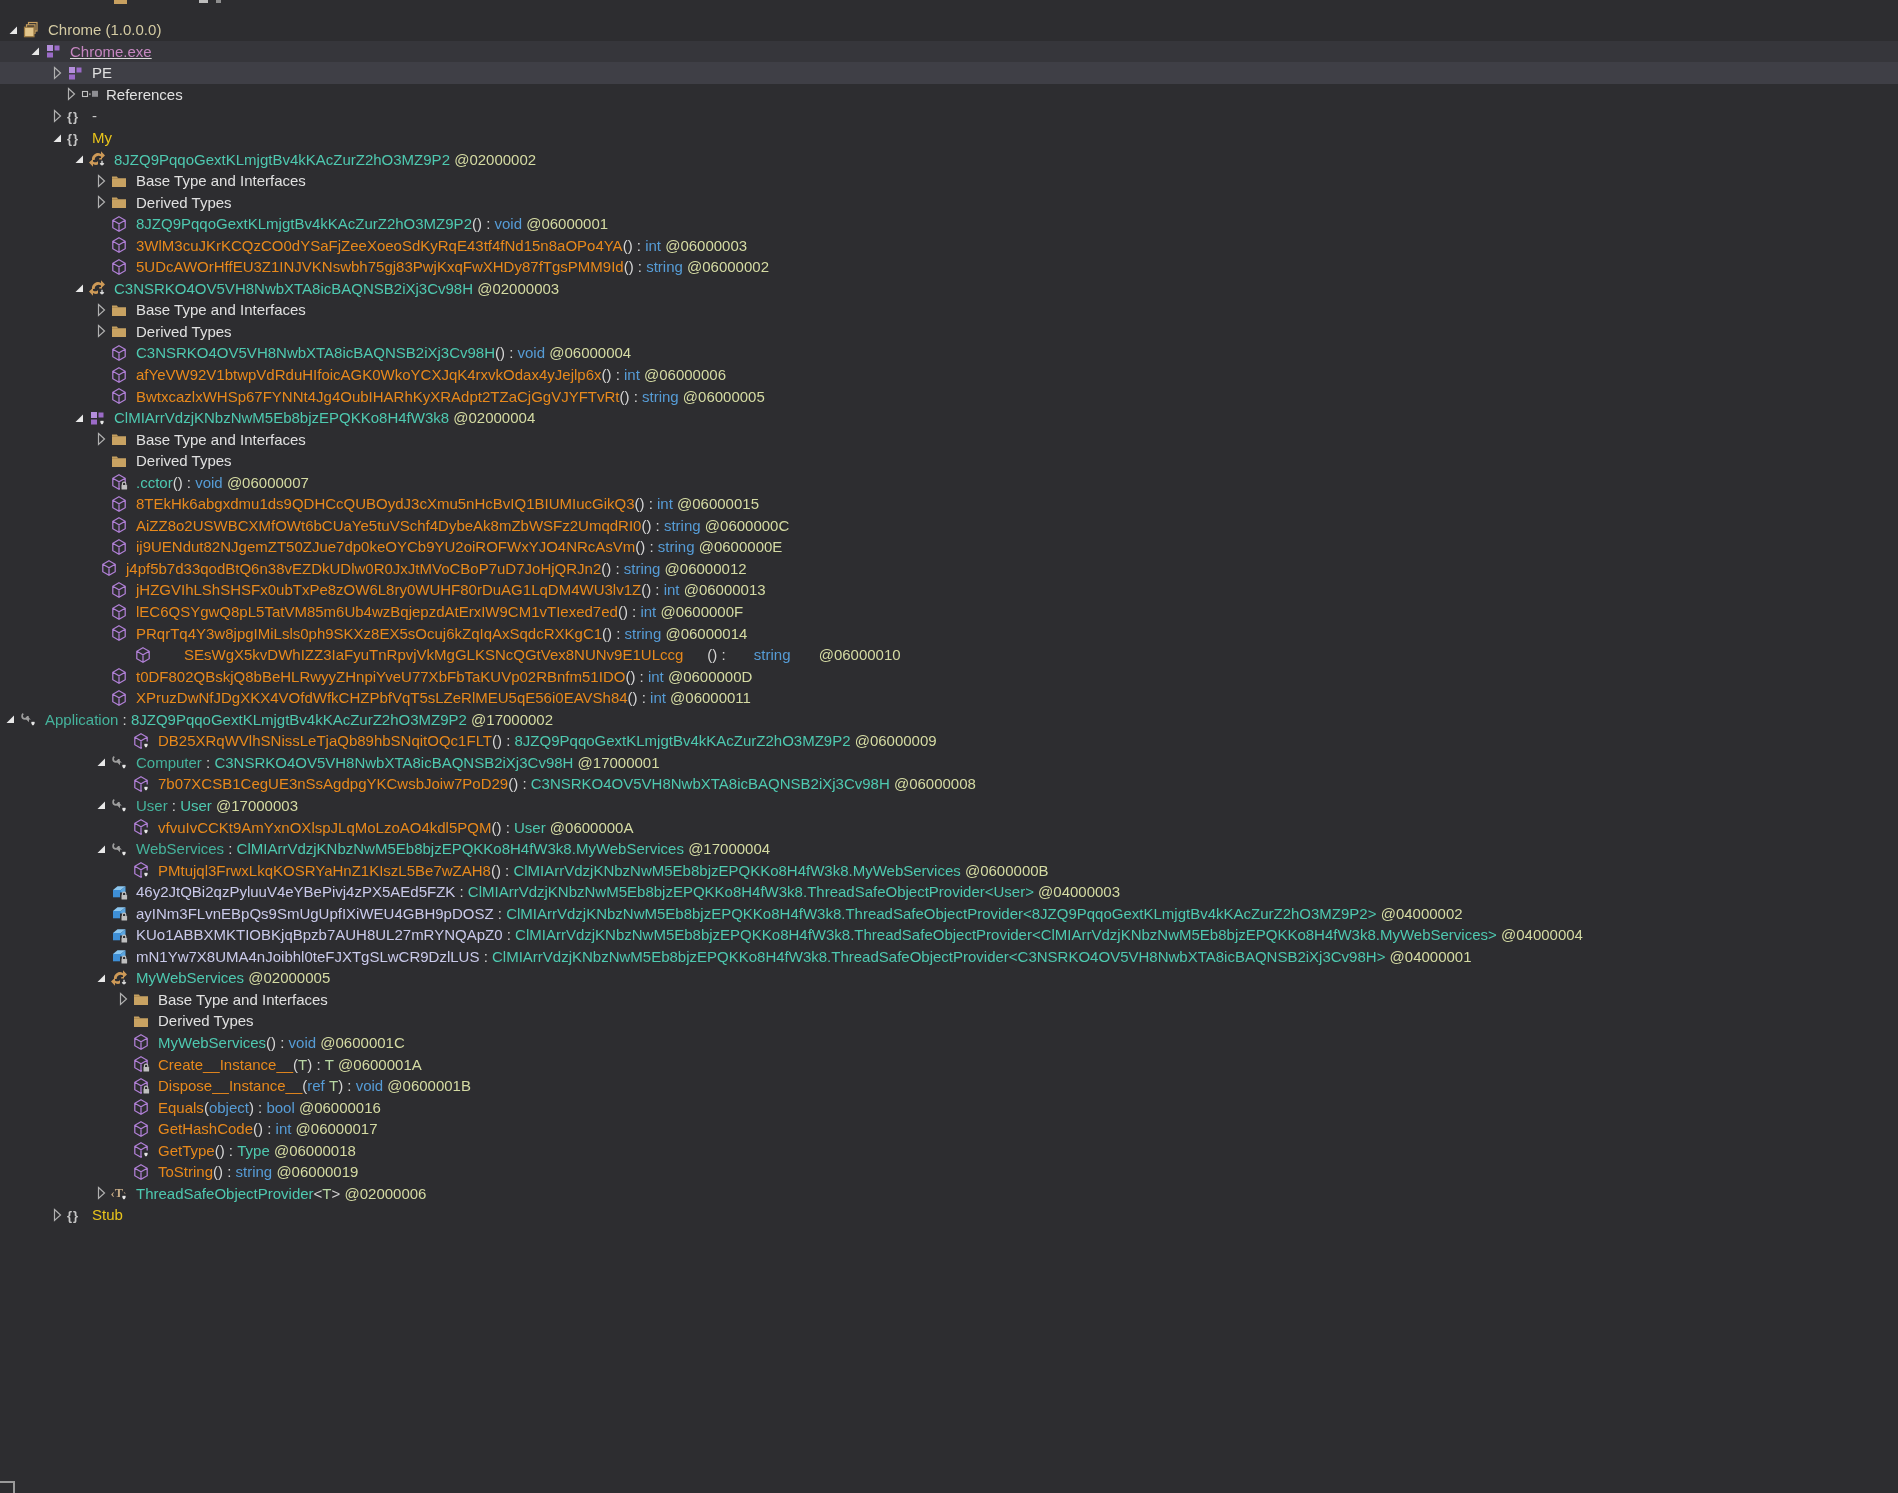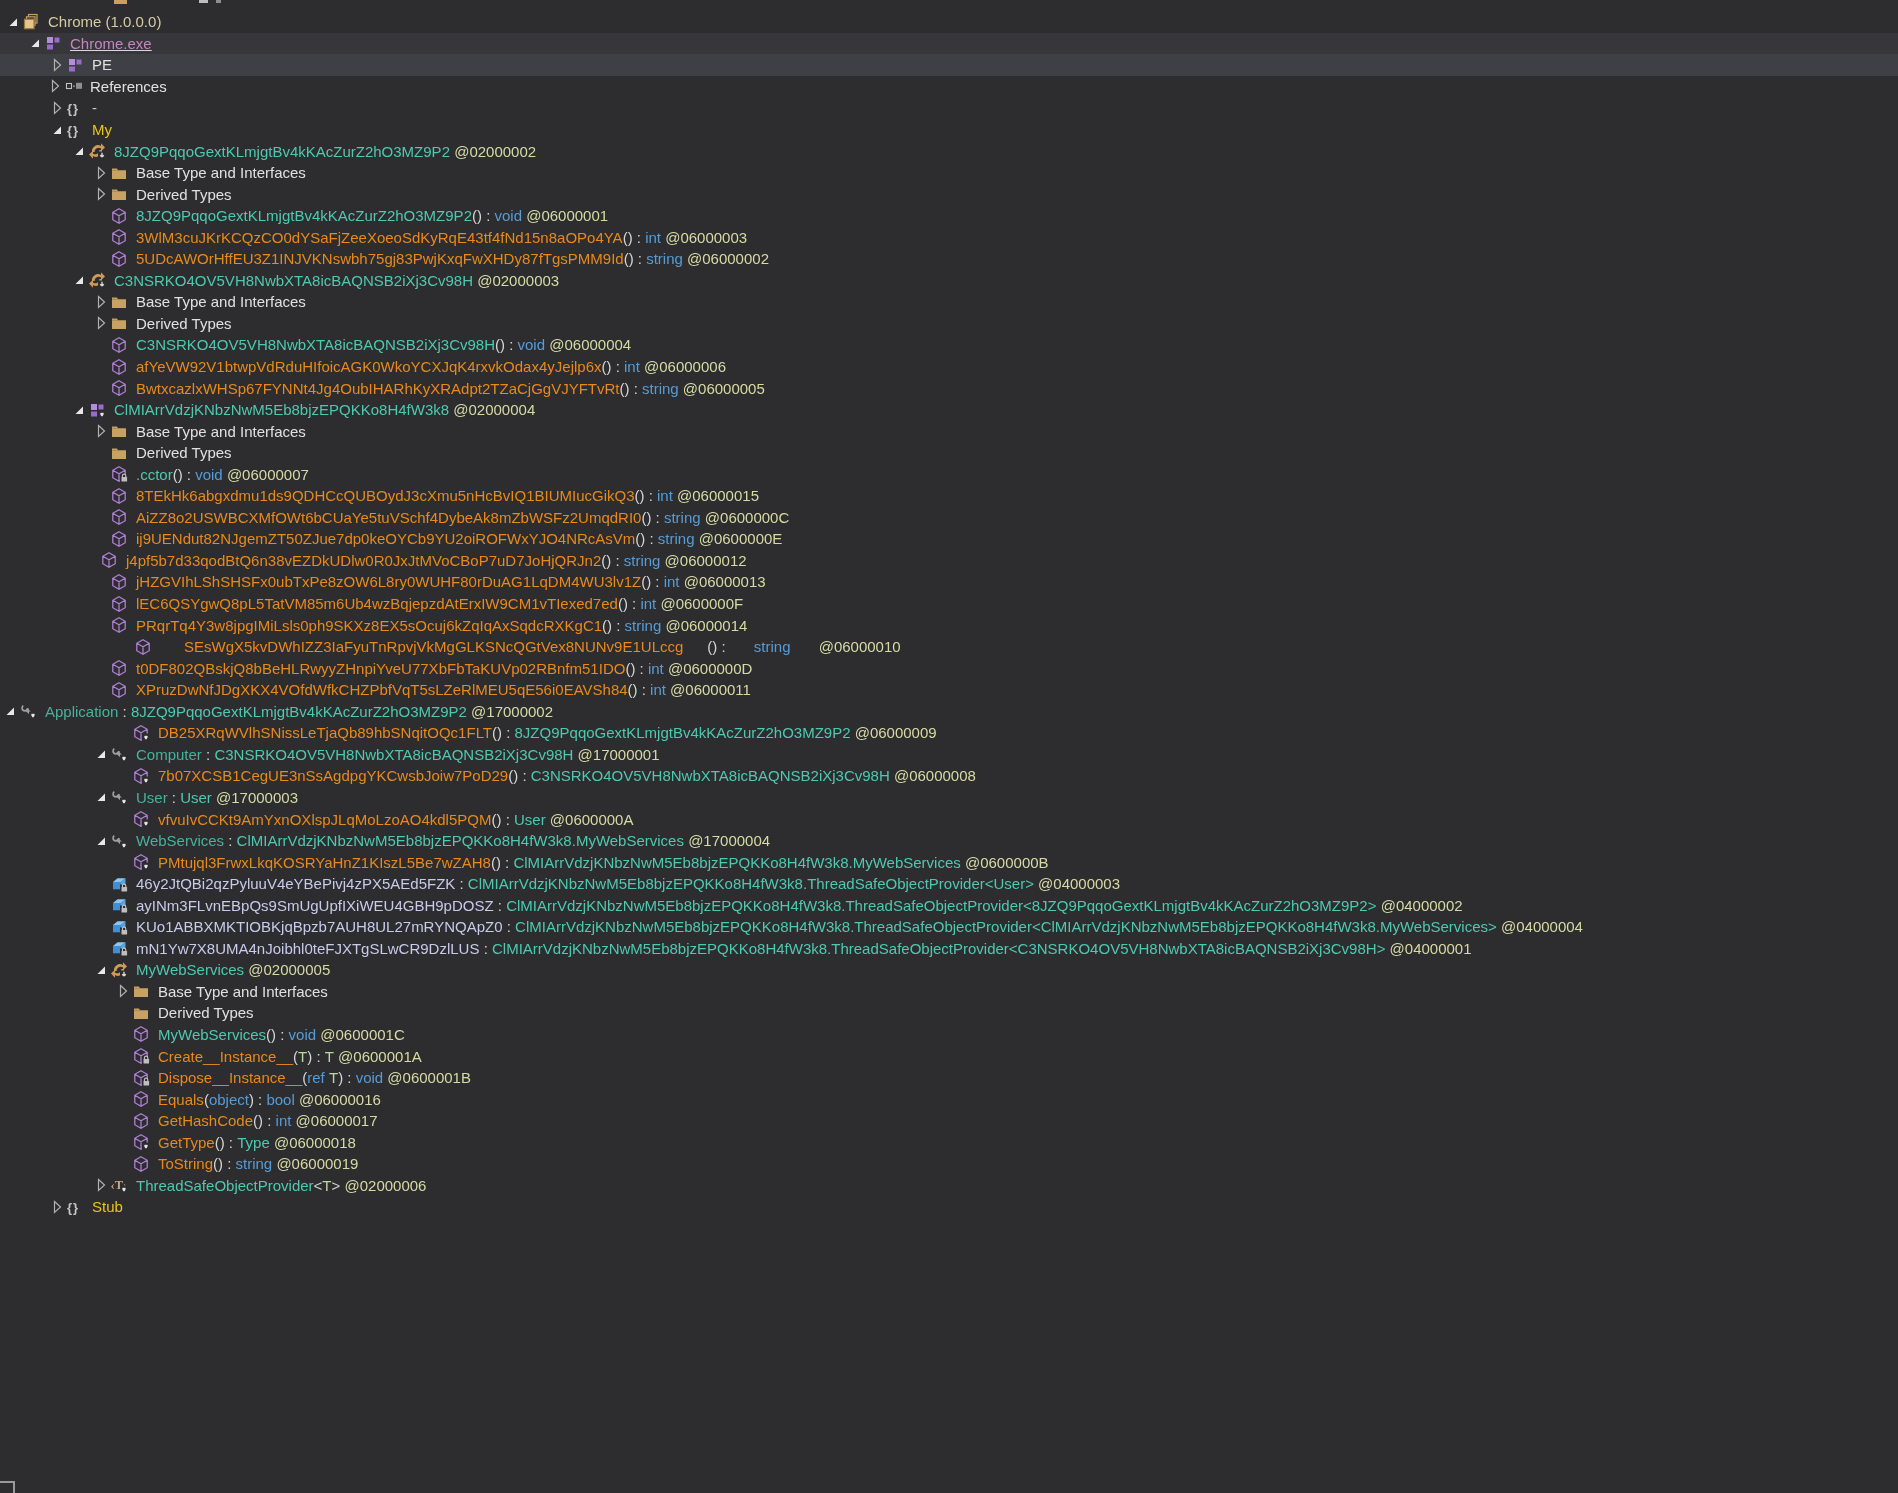--- a/index.html
+++ b/index.html
@@ -1,17 +1,17 @@
 <!DOCTYPE html>
 <html><head>
 <meta charset="utf-8">
 <style>
   html,body{margin:0;padding:0;background:#2D2D30;width:1898px;height:1493px;overflow:hidden;}
   body{font-family:"Liberation Sans", sans-serif;font-size:15px;color:#DADADA;}
-  #tree{position:absolute;left:0;top:8px;width:1898px;padding-top:3px;}
+  #tree{position:absolute;left:0;top:16px;width:1898px;padding-top:3px;}
   .row{height:21.55px;display:flex;align-items:center;white-space:pre;width:1898px;box-sizing:border-box;}
   .row.sel{background:#3F3F46;}
   .row.hov{background:#36363B;}
   .exp{width:19px;height:18px;flex:0 0 19px;display:inline-flex;align-items:center;justify-content:center;}
   .ico{width:21px;height:18px;flex:0 0 21px;display:inline-flex;align-items:center;justify-content:flex-start;margin-right:5px;}
   .ico svg,.exp svg{display:block;}
   .s-assembly{color:#D4CBA3;}
   .s-module{color:#C586C0;}
   .s-plain{color:#E0E0E0;}
   .s-dim{color:#C9C9C9;}
@@ -44,21 +44,21 @@
           <rect x="10.5" y="3.5" width="5" height="5" fill="#9B6BC8"></rect>
           <rect x="3" y="10.5" width="6" height="5" fill="#9B6BC8"></rect>
         </svg></span><span class="s-module">Chrome.exe</span></div>
     <div class="row sel" style="padding-left: 47px;"><span class="exp"><svg width="18" height="18" viewBox="0 0 18 18">
           <path d="M6.5 3.5 L12.5 9 L6.5 14.5 Z" fill="none" stroke="#B0B0B0" stroke-width="1.2"></path>
         </svg></span><span class="ico"><svg width="18" height="18" viewBox="0 0 18 18">
           <rect x="3" y="3" width="6" height="6" fill="#B48EDC"></rect>
           <rect x="10.5" y="3.5" width="5" height="5" fill="#9B6BC8"></rect>
           <rect x="3" y="10.5" width="6" height="5" fill="#9B6BC8"></rect>
         </svg></span><span class="s-plain">PE</span></div>
-    <div class="row" style="padding-left: 45px;"><span class="exp"><svg width="18" height="18" viewBox="0 0 18 18">
+    <div class="row" style="padding-left: 61px;"><span class="exp"><svg width="18" height="18" viewBox="0 0 18 18">
           <path d="M6.5 3.5 L12.5 9 L6.5 14.5 Z" fill="none" stroke="#B0B0B0" stroke-width="1.2"></path>
         </svg></span><span class="ico"><svg width="18" height="18" viewBox="0 0 18 18">
           <rect x="2.5" y="6.5" width="5" height="5" fill="#2D2D30" stroke="#C0C0C0" stroke-width="1.1"></rect>
           <rect x="9" y="8.3" width="1.8" height="1.8" fill="#8A8A8A"></rect>
           <rect x="12" y="5.8" width="6" height="6" fill="#8E8E93"></rect>
         </svg></span><span class="s-plain">References</span></div>
     <div class="row" style="padding-left: 47px;"><span class="exp"><svg width="18" height="18" viewBox="0 0 18 18">
           <path d="M6.5 3.5 L12.5 9 L6.5 14.5 Z" fill="none" stroke="#B0B0B0" stroke-width="1.2"></path>
         </svg></span><span class="ico"><svg width="18" height="18" viewBox="0 0 18 18">
           <text x="1" y="13.5" font-size="13" font-weight="bold" fill="#C6C6C6" letter-spacing="1">{}</text>

